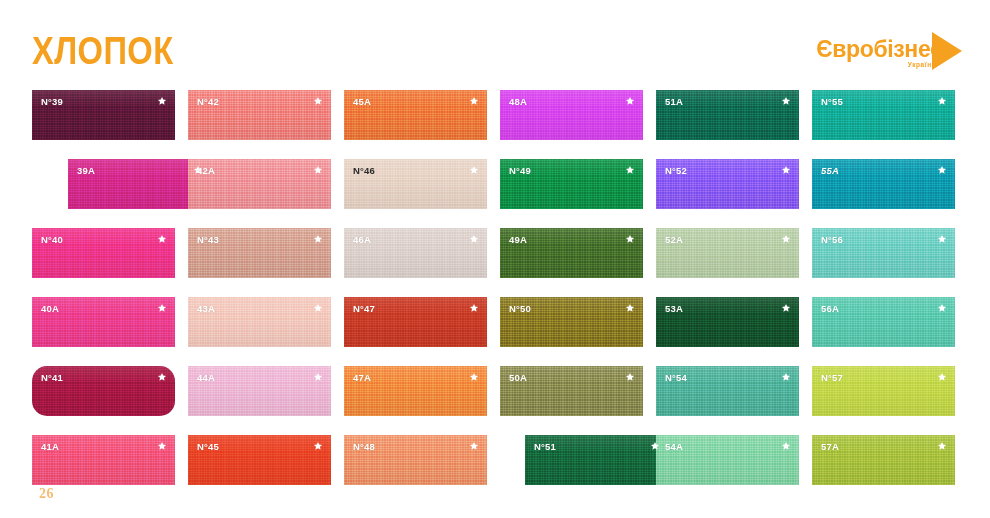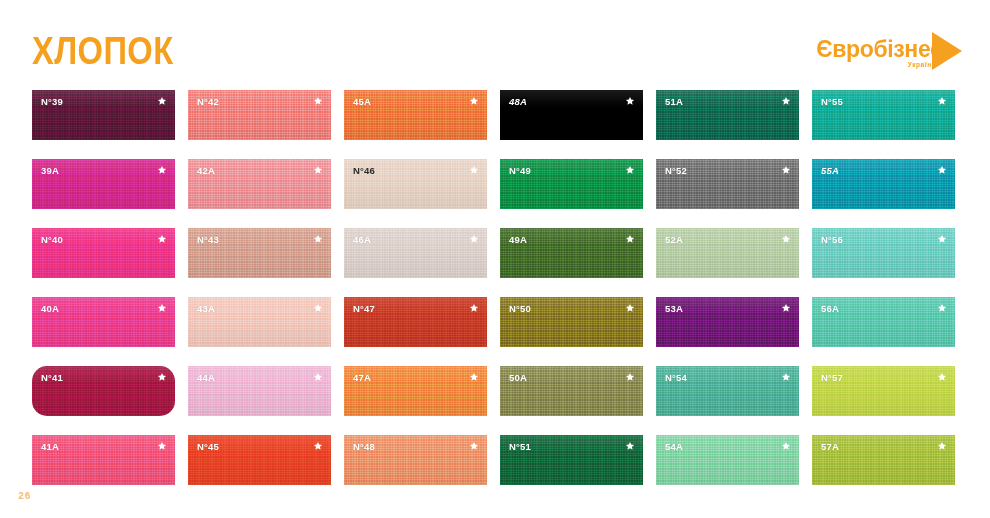--- a/index.html
+++ b/index.html
@@ -154,24 +154,24 @@
     line-height: 1;
     color: #ffffff;
     font-size: 10px;
     display: block;
   }
   .swatch-star svg { display: block; }
 
   
   #page-number {
     position: absolute;
-    left: 18px;
+    left: 39px;
     bottom: 16px;
-    font-family: Liberation Mono, monospace;
-    font-size: 10px;
+    font-family: Liberation Serif, serif;
+    font-size: 14px;
     font-weight: bold;
     color: #f5bc73;
     letter-spacing: 0.5px;
   }
 </style>
 </head>
 <body>
 
 <div id="page">
 
@@ -203,21 +203,21 @@
         </span>
       </div>
       <div class="swatch" style="background: rgb(240, 122, 60);">
         <span class="swatch-label">45A</span>
         <span class="swatch-star">
           <svg width="10" height="10" viewBox="0 0 24 24" aria-hidden="true">
             <path fill="currentColor" d="M12 2.2l2.95 6.3 6.85.82-5.05 4.72 1.36 6.76L12 17.48 5.89 20.8l1.36-6.76L2.2 9.32l6.85-.82z"></path>
           </svg>
         </span>
       </div>
-      <div class="swatch" style="background: #000000; font-style: italic;">
+      <div class="swatch" style="background: #d946ef;">
         <span class="swatch-label">48A</span>
         <span class="swatch-star">
           <svg width="10" height="10" viewBox="0 0 24 24" aria-hidden="true">
             <path fill="currentColor" d="M12 2.2l2.95 6.3 6.85.82-5.05 4.72 1.36 6.76L12 17.48 5.89 20.8l1.36-6.76L2.2 9.32l6.85-.82z"></path>
           </svg>
         </span>
       </div>
       <div class="swatch" style="background: rgb(15, 107, 82);">
         <span class="swatch-label">51A</span>
         <span class="swatch-star">
@@ -227,21 +227,21 @@
         </span>
       </div>
       <div class="swatch" style="background: rgb(19, 173, 152);">
         <span class="swatch-label">N°55</span>
         <span class="swatch-star">
           <svg width="10" height="10" viewBox="0 0 24 24" aria-hidden="true">
             <path fill="currentColor" d="M12 2.2l2.95 6.3 6.85.82-5.05 4.72 1.36 6.76L12 17.48 5.89 20.8l1.36-6.76L2.2 9.32l6.85-.82z"></path>
           </svg>
         </span>
       </div>
-      <div class="swatch" style="background: rgb(214, 42, 140);">
+      <div class="swatch" style="background: rgb(214, 42, 140); margin-left: 36px;">
         <span class="swatch-label">39A</span>
         <span class="swatch-star">
           <svg width="10" height="10" viewBox="0 0 24 24" aria-hidden="true">
             <path fill="currentColor" d="M12 2.2l2.95 6.3 6.85.82-5.05 4.72 1.36 6.76L12 17.48 5.89 20.8l1.36-6.76L2.2 9.32l6.85-.82z"></path>
           </svg>
         </span>
       </div>
       <div class="swatch" style="background: rgb(241, 149, 155);">
         <span class="swatch-label">42A</span>
         <span class="swatch-star">
@@ -259,21 +259,21 @@
         </span>
       </div>
       <div class="swatch" style="background: rgb(16, 146, 72);">
         <span class="swatch-label">N°49</span>
         <span class="swatch-star">
           <svg width="10" height="10" viewBox="0 0 24 24" aria-hidden="true">
             <path fill="currentColor" d="M12 2.2l2.95 6.3 6.85.82-5.05 4.72 1.36 6.76L12 17.48 5.89 20.8l1.36-6.76L2.2 9.32l6.85-.82z"></path>
           </svg>
         </span>
       </div>
-      <div class="swatch" style="background: #737373;">
+      <div class="swatch" style="background: #8b5cf6;">
         <span class="swatch-label">N°52</span>
         <span class="swatch-star">
           <svg width="10" height="10" viewBox="0 0 24 24" aria-hidden="true">
             <path fill="currentColor" d="M12 2.2l2.95 6.3 6.85.82-5.05 4.72 1.36 6.76L12 17.48 5.89 20.8l1.36-6.76L2.2 9.32l6.85-.82z"></path>
           </svg>
         </span>
       </div>
       <div class="swatch" style="background: rgb(14, 155, 176); font-style: italic;">
         <span class="swatch-label">55A</span>
         <span class="swatch-star">
@@ -355,21 +355,21 @@
         </span>
       </div>
       <div class="swatch" style="background: rgb(138, 122, 36);">
         <span class="swatch-label">N°50</span>
         <span class="swatch-star">
           <svg width="10" height="10" viewBox="0 0 24 24" aria-hidden="true">
             <path fill="currentColor" d="M12 2.2l2.95 6.3 6.85.82-5.05 4.72 1.36 6.76L12 17.48 5.89 20.8l1.36-6.76L2.2 9.32l6.85-.82z"></path>
           </svg>
         </span>
       </div>
-      <div class="swatch" style="background: #701a75; padding-left: 19px;">
+      <div class="swatch" style="background: #14532d; padding-left: 19px;">
         <span class="swatch-label">53A</span>
         <span class="swatch-star">
           <svg width="10" height="10" viewBox="0 0 24 24" aria-hidden="true">
             <path fill="currentColor" d="M12 2.2l2.95 6.3 6.85.82-5.05 4.72 1.36 6.76L12 17.48 5.89 20.8l1.36-6.76L2.2 9.32l6.85-.82z"></path>
           </svg>
         </span>
       </div>
       <div class="swatch" style="background: rgb(92, 202, 176);">
         <span class="swatch-label">56A</span>
         <span class="swatch-star">
@@ -443,21 +443,21 @@
         </span>
       </div>
       <div class="swatch" style="background: rgb(240, 148, 106);">
         <span class="swatch-label">N°48</span>
         <span class="swatch-star">
           <svg width="10" height="10" viewBox="0 0 24 24" aria-hidden="true">
             <path fill="currentColor" d="M12 2.2l2.95 6.3 6.85.82-5.05 4.72 1.36 6.76L12 17.48 5.89 20.8l1.36-6.76L2.2 9.32l6.85-.82z"></path>
           </svg>
         </span>
       </div>
-      <div class="swatch" style="background: rgb(21, 104, 60);">
+      <div class="swatch" style="background: rgb(21, 104, 60); margin-left: 25px;">
         <span class="swatch-label">N°51</span>
         <span class="swatch-star">
           <svg width="10" height="10" viewBox="0 0 24 24" aria-hidden="true">
             <path fill="currentColor" d="M12 2.2l2.95 6.3 6.85.82-5.05 4.72 1.36 6.76L12 17.48 5.89 20.8l1.36-6.76L2.2 9.32l6.85-.82z"></path>
           </svg>
         </span>
       </div>
       <div class="swatch" style="background: rgb(132, 214, 167);">
         <span class="swatch-label">54A</span>
         <span class="swatch-star">

